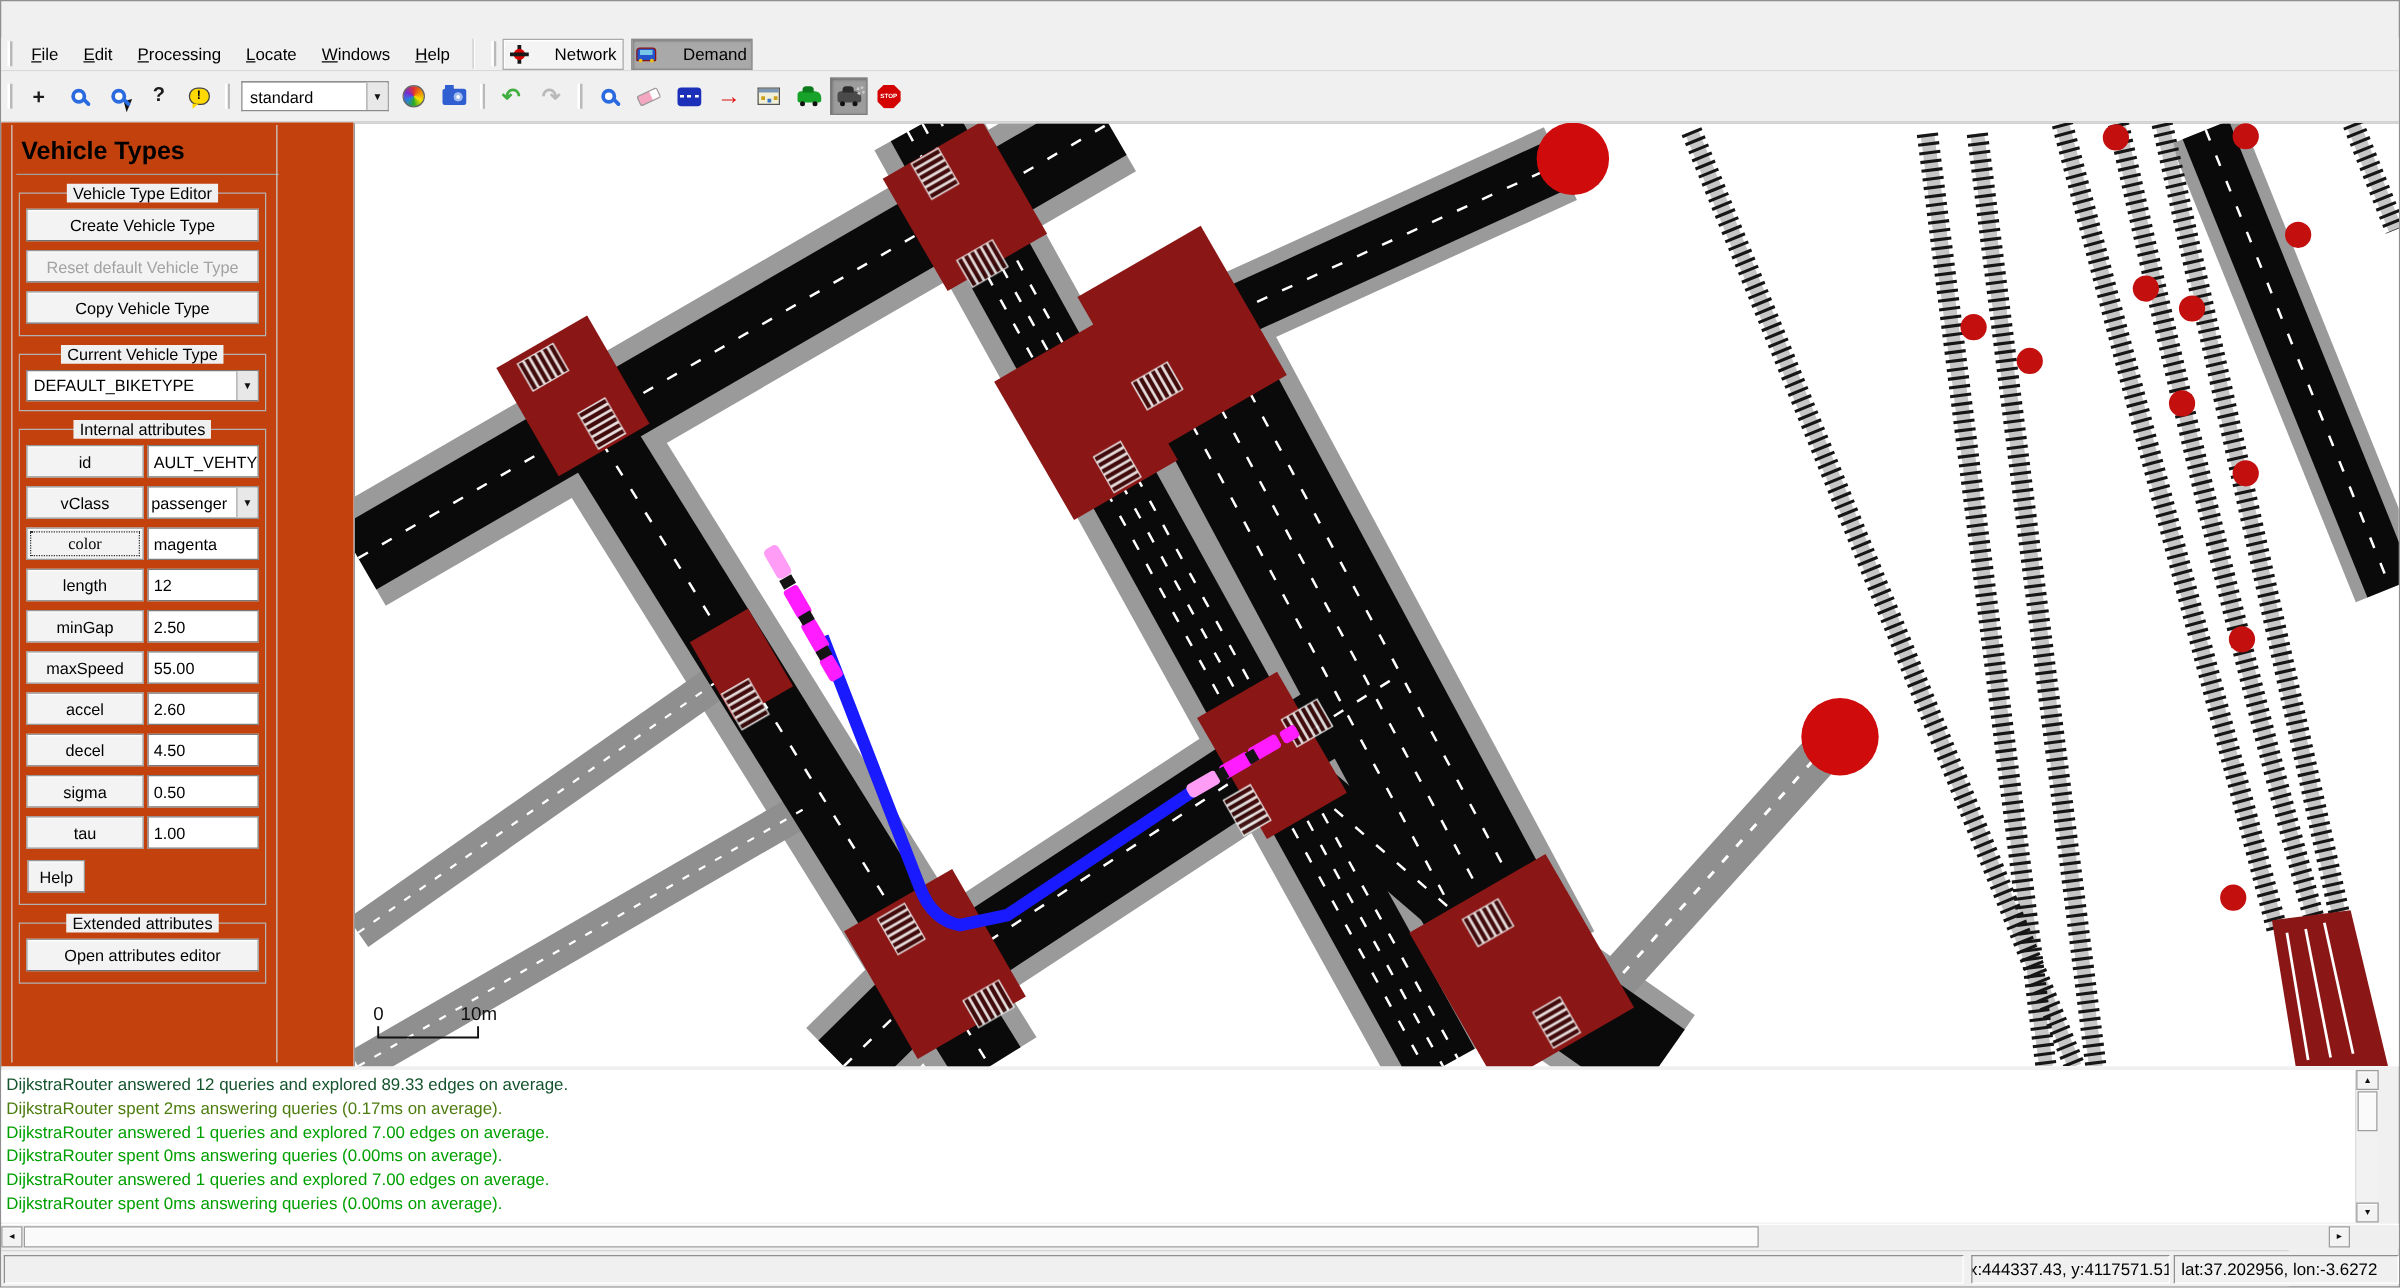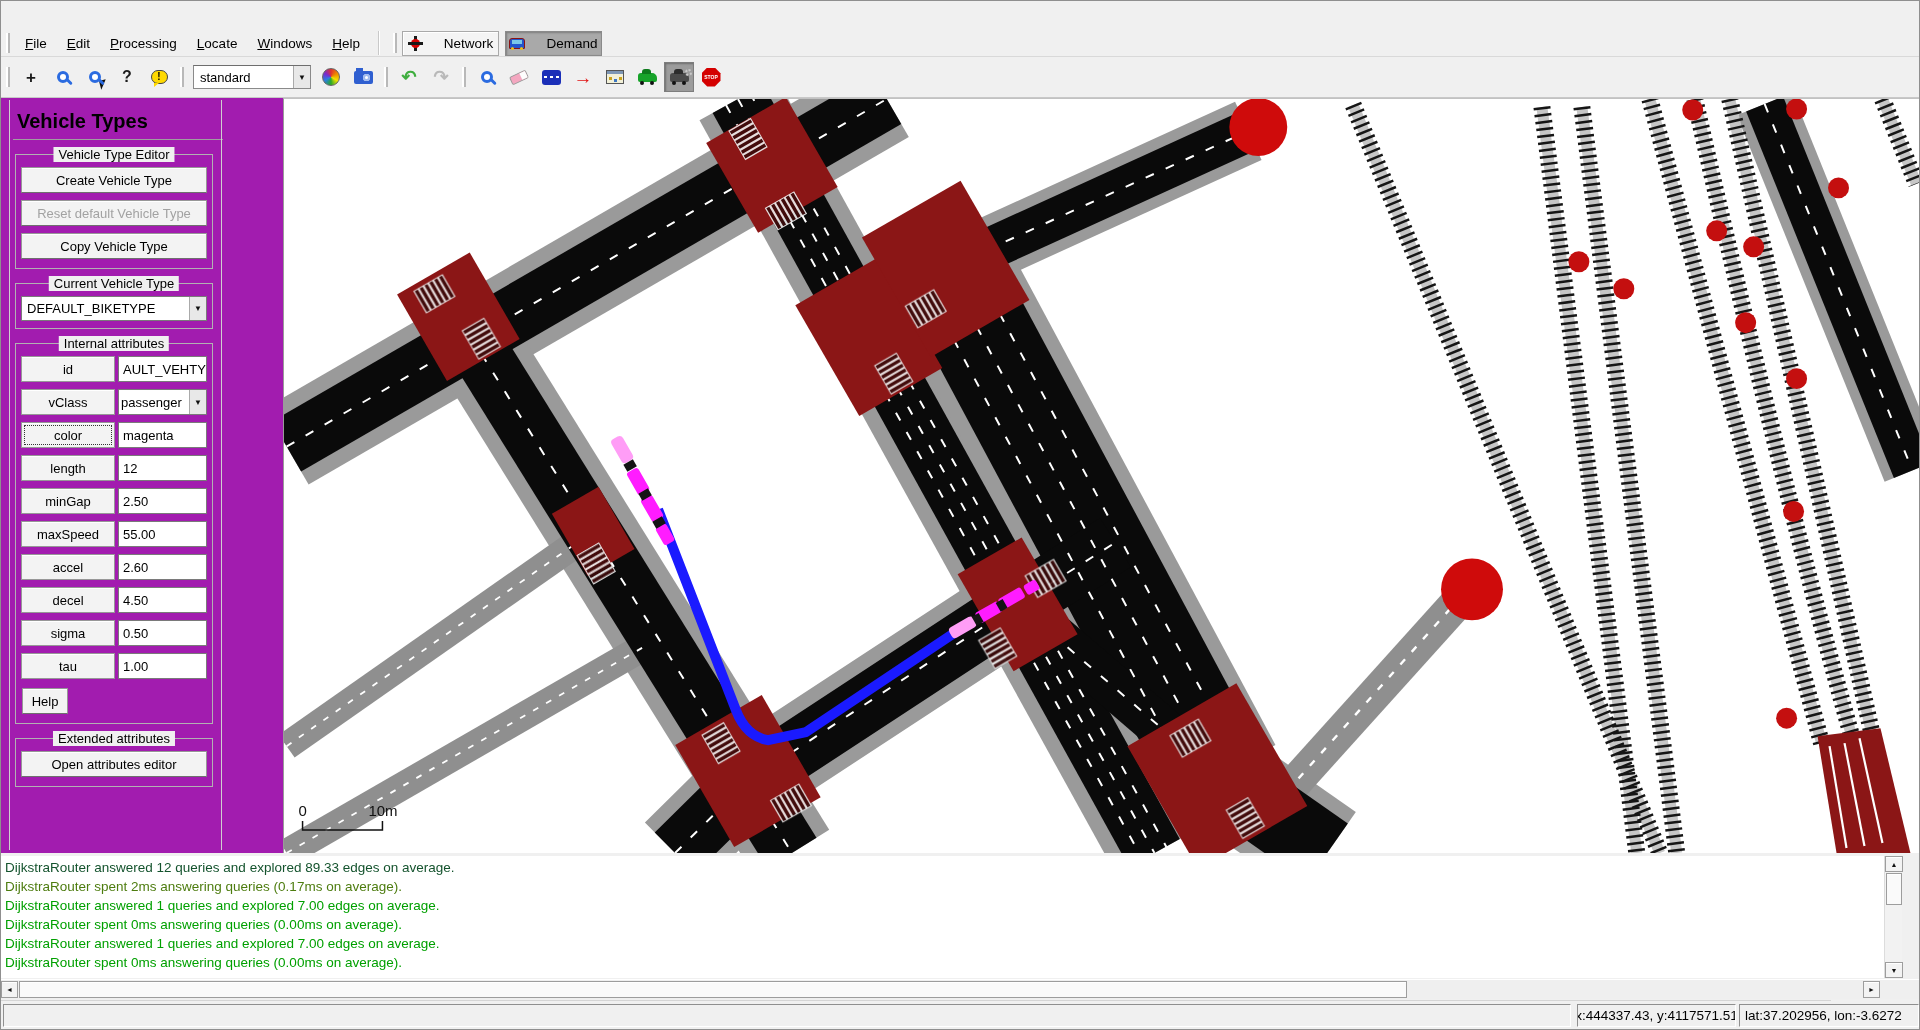--- a/index.html
+++ b/index.html
@@ -85,39 +85,39 @@
   .car::after { content:""; position:absolute; left:2px; bottom:-3px; width:4px; height:4px; background:#111; border-radius:50%;
                 box-shadow: 10px 0 0 #111; }
   .car.dark { background:#4a4a4a; }
   .car.dark::before { background:#2c2c2c; }
   .car.dark i { position:absolute; right:-3px; top:-4px; width:7px; height:7px; border:2px dotted #c9c9c9; border-radius:50%; }
   .stopsign { width:19px; height:19px; background:#d40000; color:#fff; font-size:5px; font-weight:bold;
               display:flex; align-items:center; justify-content:center;
               clip-path: polygon(30% 0,70% 0,100% 30%,100% 70%,70% 100%,30% 100%,0 70%,0 30%); }
 
   
-  .sidebar { position:absolute; left:1px; top:98px; width:282px; height:755px; background:#a21caf; }
+  .sidebar { position:absolute; left:1px; top:98px; width:282px; height:755px; background:#c2410c; }
   .side-frame { position:absolute; left:8px; top:2px; width:213px; height:750px;
                 border-left:1px solid #cfcfcf; border-right:1px solid #cfcfcf; }
   .vt-title { font-size:20px; font-weight:bold; margin:12px 0 6px 16px; }
   .title-rule { border-top:1px solid #9f9f9f; margin:0 60px 0 12px; }
   .group { position:relative; width:198px; margin:14px 0 0 14px; border:1px solid #b2b2b2; padding:12px 5px 7px 5px; }
   .group-label { position:absolute; top:-8px; left:50%; transform:translateX(-50%); background:#f0f0f0;
                  padding:0 5px; font-size:13px; white-space:nowrap; }
   .btn { height:26px; display:flex; align-items:center; justify-content:center; font-size:13px;
          background:#f3f3f3; border:1px solid #979797; border-bottom-color:#6f6f6f;
          box-shadow: inset 0 1px 0 #ffffff; margin-bottom:7px; width:100%; }
   .btn:last-child { margin-bottom:2px; }
   .btn.disabled { color:#a2a2a2; }
   .combo { height:25px; background:#fff; border:1px solid #7a7a7a; display:flex; align-items:center; }
   .combo .val { flex:1; padding-left:5px; font-size:13px; white-space:nowrap; overflow:hidden; }
   .attr-row { display:flex; gap:3px; margin-bottom:7px; }
   .attr-label { width:94px; height:26px; flex:none; display:flex; align-items:center; justify-content:center;
                 font-size:13px; background:#f3f3f3; border:1px solid #979797; box-shadow: inset 0 1px 0 #fff; }
-  .attr-label.focus-dotted { outline:1px dotted #333; outline-offset:-4px; }
+  .attr-label.focus-dotted { outline:1px dotted #333; outline-offset:-4px;font-family:Liberation Serif, serif; }
   .attr-input { flex:1; height:26px; background:#fff; border:1px solid #7a7a7a; font-size:13px;
                 display:flex; align-items:center; padding-left:4px; overflow:hidden; white-space:nowrap; }
   .attr-combo { flex:1; height:26px; background:#fff; border:1px solid #7a7a7a; display:flex; align-items:center; overflow:hidden; }
   .attr-combo .val { flex:1; padding-left:2px; font-size:13px; }
   .help-btn { width:46px; height:26px; margin:9px 0 2px 1px; display:flex; align-items:center; justify-content:center;
               font-size:13px; background:#f3f3f3; border:1px solid #979797; border-bottom-color:#6f6f6f;
               box-shadow: inset 0 1px 0 #fff; }
 
   
   .canvas-wrap { position:absolute; left:283px; top:98px; width:1636px; height:755px; background:#ffffff;

